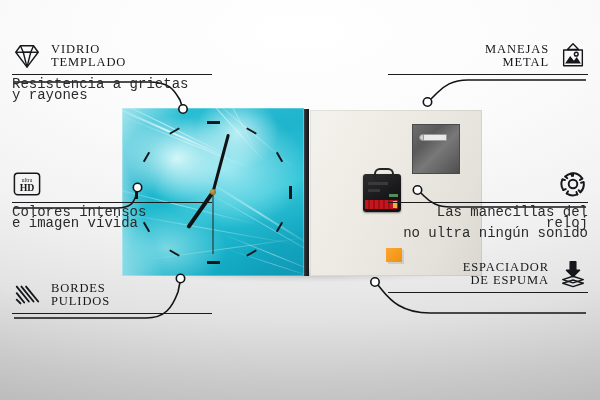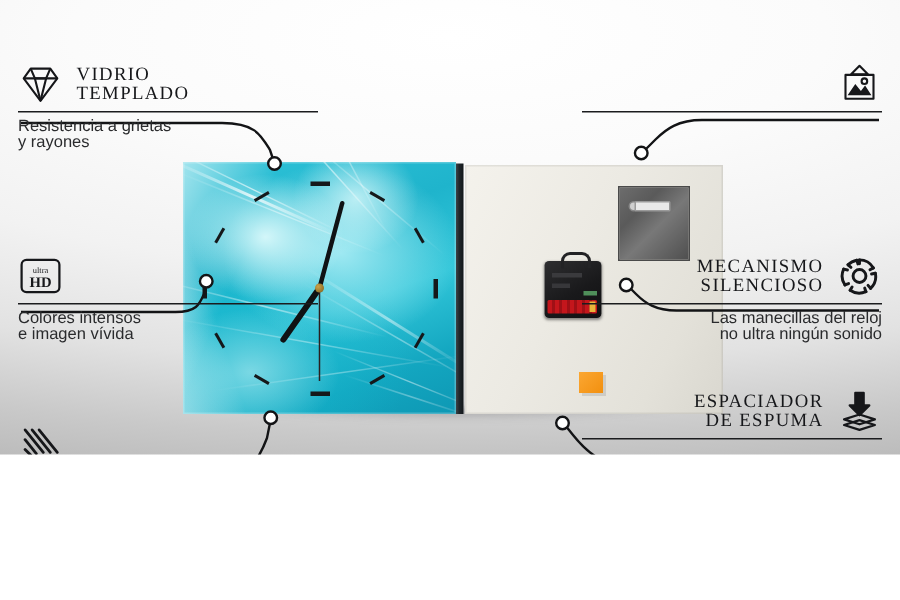--- a/index.html
+++ b/index.html
@@ -2,21 +2,21 @@
 <html><head>
 <meta charset="utf-8">
 <style>
   html,body{margin:0;padding:0;}
   body{
     width:600px;height:400px;overflow:hidden;
     font-family:"Liberation Serif", serif;
     background:#ffffff;
   }
   #stage{
-    position:relative;width:600px;height:303px;overflow:hidden;
+    position:relative;width:600px;height:400px;overflow:hidden;
     background:
       radial-gradient(ellipse 150% 100% at 50% 8%, #ffffff 0%, #fbfbfb 28%, #f2f2f2 52%, #e2e2e2 72%, #c9c9c9 88%, #b9b9b9 100%);
   }
 
   
   #product{
     position:absolute;left:122px;top:108px;width:362px;height:172px;
   }
   .panel-shadow{
     position:absolute;left:6px;top:164px;width:352px;height:12px;
@@ -111,22 +111,22 @@
   .f-head{display:flex;align-items:center;gap:9px;}
   .feature.right .f-head{justify-content:flex-end;}
   .f-icon{flex:0 0 auto;width:30px;height:28px;display:block;}
   .f-title{
     font-size:12.5px;line-height:13.5px;letter-spacing:.9px;
     color:#16171a;font-weight:400;white-space:pre-line;
     font-family:"Liberation Serif", serif;
   }
   .f-rule{height:1px;background:#1b1c1e;margin:4px 0 4px;}
   .f-desc{
-    font-size:11px;line-height:10.6px;color:#2a2b2d;white-space:pre-line;
-    font-family:Liberation Sans, sans-serif;
+    font-size:14px;line-height:10.6px;color:#2a2b2d;white-space:pre-line;
+    font-family:Liberation Mono, monospace;
   }
 
   
   #connectors{position:absolute;left:0;top:0;width:600px;height:400px;pointer-events:none;}
 </style>
 </head>
 <body>
 
 <div id="stage">
 
@@ -241,42 +241,44 @@
     <div class="f-head">
       <svg class="f-icon" viewBox="0 0 32 30">
         <g stroke="#16171a" stroke-width="2" stroke-linecap="round">
           <path d="M5,6 L18,22"></path>
             <path d="M10,6 L23,22"></path>
             <path d="M15,6 L28,22"></path>
           <path d="M5,13 L13,23"></path>
             <path d="M5,20 L9,24"></path>
         </g>
       </svg>
+      <div class="f-title">BORDES
+PULIDOS</div>
     </div>
     <div class="f-rule"></div>
   </div>
 
   <div class="feature right" style="top:42px;">
     <div class="f-head">
+      <div class="f-title">MANEJAS
+METAL</div>
       <svg class="f-icon" viewBox="0 0 32 30">
         <g fill="none" stroke="#16171a" stroke-width="1.5" stroke-linejoin="round">
           <path d="M16,2 L10,8 H22 Z"></path>
           <rect x="6" y="8.5" width="20" height="17"></rect>
           <path d="M7.5,23 L13,15 L17,20 L20,16 L24.5,23 Z" fill="#16171a" stroke="none"></path>
           <circle cx="19.5" cy="13" r="2"></circle>
         </g>
       </svg>
     </div>
     <div class="f-rule"></div>
   </div>
 
   <div class="feature right" style="top:170px;">
     <div class="f-head">
-      <div class="f-title">MECANISMO
-SILENCIOSO</div>
       <svg class="f-icon" viewBox="0 0 32 30">
         <g fill="none" stroke="#16171a" stroke-width="2.1" stroke-linecap="round" stroke-linejoin="round">
           <path d="M16,3.5 a11.5,11.5 0 0,1 9.9,5.7 M27.3,13 a11.5,11.5 0 0,1 -3.4,10.8
                    M20.6,26.2 a11.5,11.5 0 0,1 -11.3,-1 M5.6,21.4 a11.5,11.5 0 0,1 -0.9,-11.3
                    M7.8,7 a11.5,11.5 0 0,1 6.3,-3.3"></path>
           <circle cx="16" cy="15" r="4.6"></circle>
           <path d="M16,3.5 v2.8 M25.9,9.2 l-2.4,1.4 M27.3,13 l-2.7,.6 M23.9,23.8 l-1.8,-2.1
                    M20.6,26.2 l-.9,-2.6 M9.3,25.2 l1.4,-2.4 M5.6,21.4 l2.6,-1 M4.7,10.1 l2.7,.6
                    M7.8,7 l2.1,1.8 M14.1,3.7 l.8,2.7"></path>
         </g>

